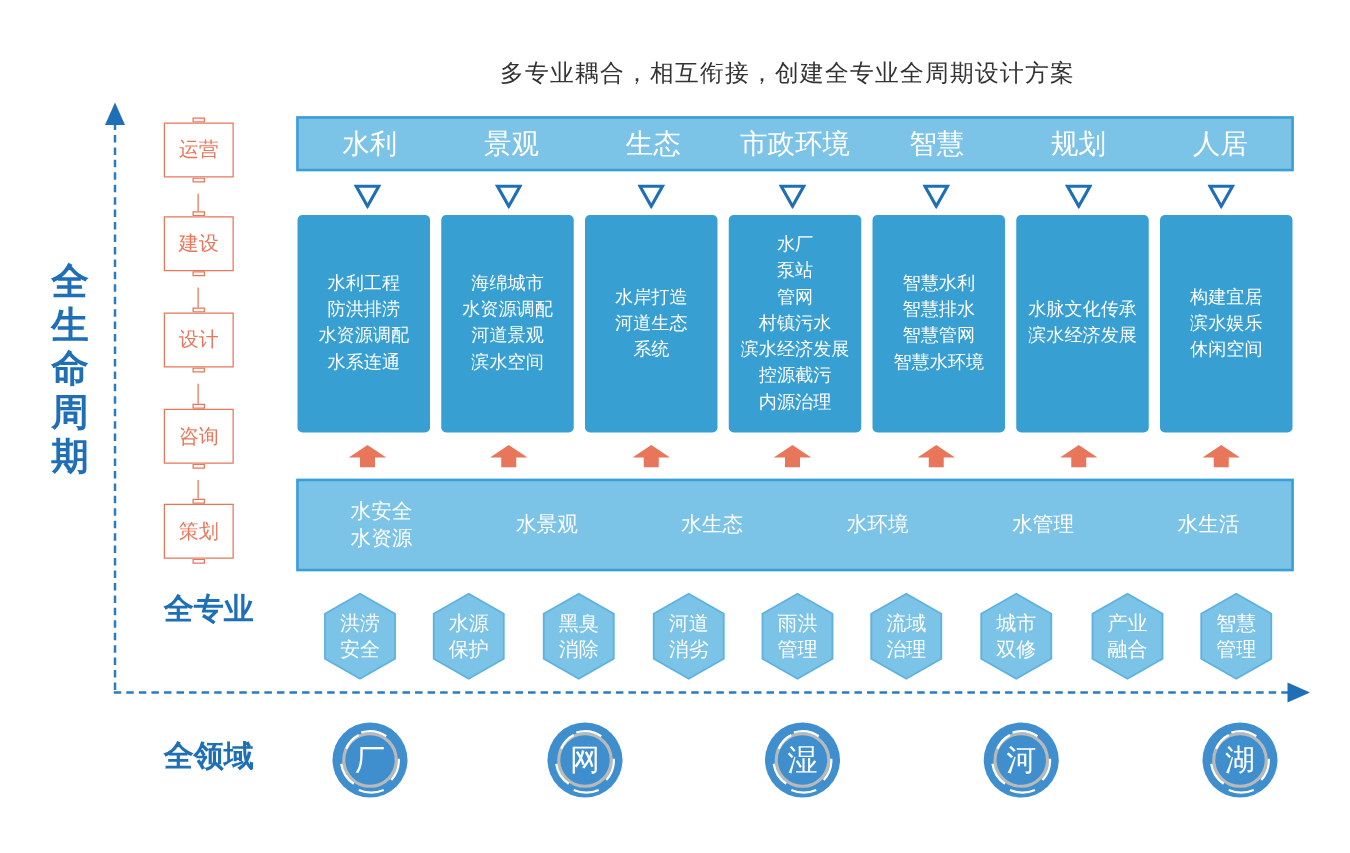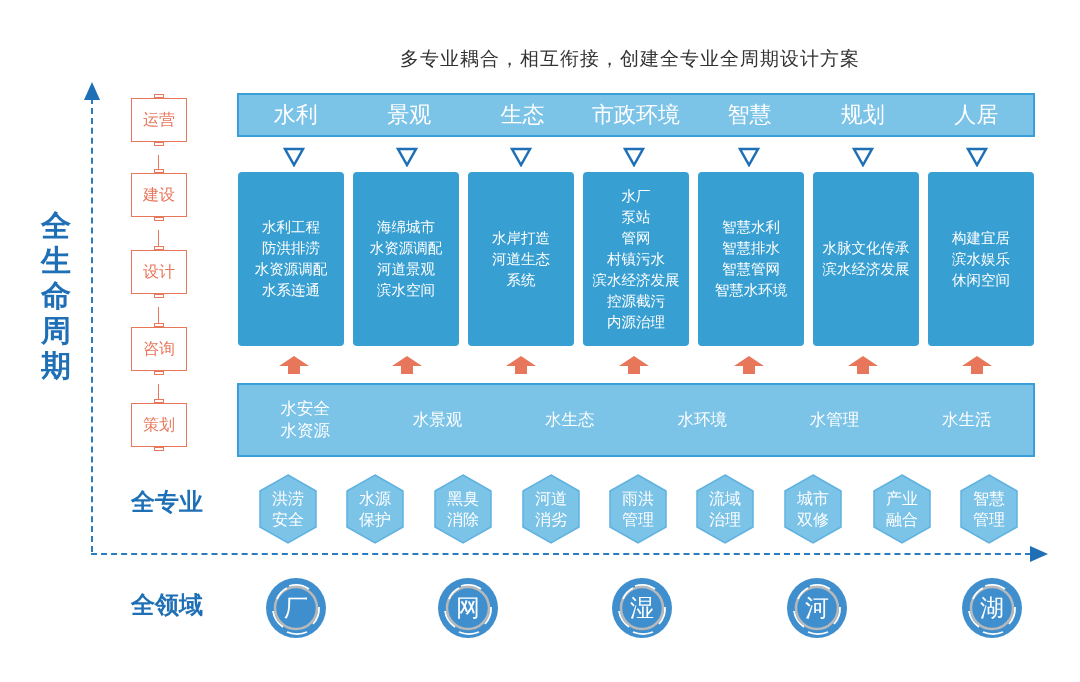--- a/index.html
+++ b/index.html
@@ -242,21 +242,21 @@
     <span>水环境</span>
   </div>
   <div class="cell">
     <span>水管理</span>
   </div>
   <div class="cell">
     <span>水生活</span>
   </div>
 </div>
 
-<div class="abs row-label" style="left:131px; top:486px;">全专业</div>
+<div class="abs row-label" style="left:131px; top:471px;">全专业</div>
 <div id="hexes">
     <div class="hex" style="left: 258px;">
       <svg width="60" height="70" viewBox="0 0 60 70">
         <polygon points="30,1 58,17 58,53 30,69 2,53 2,17" fill="#7cc3e8" stroke="#5fb2e0" stroke-width="1.5"></polygon>
       </svg>
       <div class="txt">
         <span>洪涝</span>
         <span>安全</span>
       </div>
     </div>

